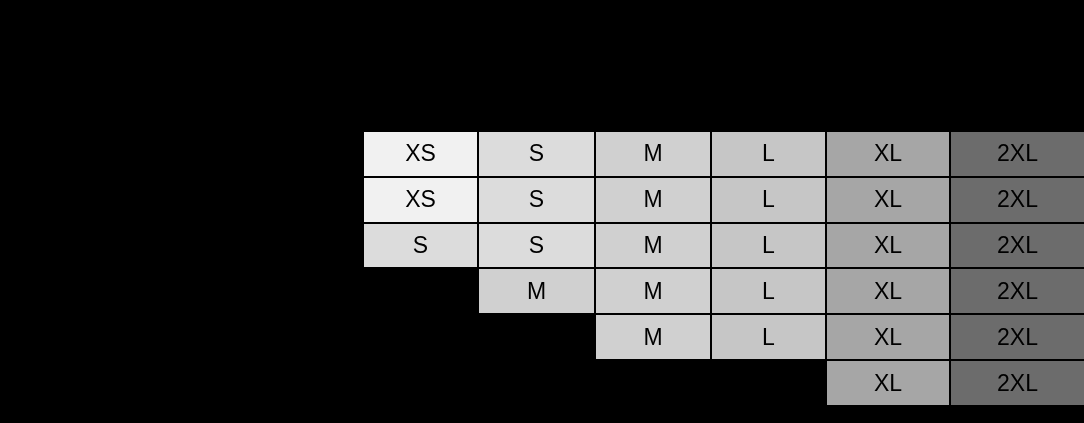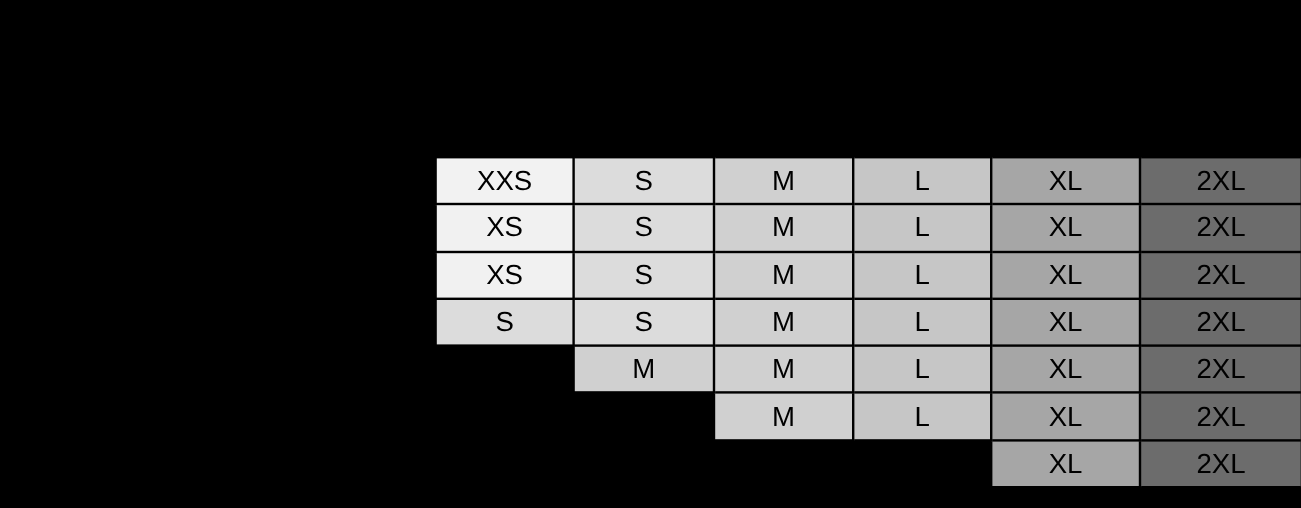--- a/index.html
+++ b/index.html
@@ -54,28 +54,20 @@
     <colgroup>
         <col style="width: 115px;">
         <col style="width: 117px;">
         <col style="width: 116px;">
         <col style="width: 115px;">
         <col style="width: 124px;">
         <col style="width: 135px;">
       </colgroup>
     <tbody>
         <tr>
-          <td class="filled" style="background: rgb(242, 242, 242); color: rgb(0, 0, 0); border-color: rgb(0, 0, 0);">XXS</td>
-          <td class="filled" style="background: rgb(220, 220, 220); color: rgb(0, 0, 0); border-color: rgb(0, 0, 0);">S</td>
-          <td class="filled" style="background: rgb(208, 208, 208); color: rgb(0, 0, 0); border-color: rgb(0, 0, 0);">M</td>
-          <td class="filled" style="background: rgb(198, 198, 198); color: rgb(0, 0, 0); border-color: rgb(0, 0, 0);">L</td>
-          <td class="filled" style="background: rgb(166, 166, 166); color: rgb(0, 0, 0); border-color: rgb(0, 0, 0);">XL</td>
-          <td class="filled" style="background: rgb(108, 108, 108); color: rgb(0, 0, 0); border-color: rgb(0, 0, 0);">2XL</td>
-        </tr>
-        <tr>
           <td class="filled" style="background: rgb(241, 241, 241); color: rgb(0, 0, 0); border-color: rgb(0, 0, 0);">XS</td>
           <td class="filled" style="background: rgb(220, 220, 220); color: rgb(0, 0, 0); border-color: rgb(0, 0, 0);">S</td>
           <td class="filled" style="background: rgb(208, 208, 208); color: rgb(0, 0, 0); border-color: rgb(0, 0, 0);">M</td>
           <td class="filled" style="background: rgb(198, 198, 198); color: rgb(0, 0, 0); border-color: rgb(0, 0, 0);">L</td>
           <td class="filled" style="background: rgb(166, 166, 166); color: rgb(0, 0, 0); border-color: rgb(0, 0, 0);">XL</td>
           <td class="filled" style="background: rgb(108, 108, 108); color: rgb(0, 0, 0); border-color: rgb(0, 0, 0);">2XL</td>
         </tr>
         <tr>
           <td class="filled" style="background: rgb(241, 241, 241); color: rgb(0, 0, 0); border-color: rgb(0, 0, 0);">XS</td>
           <td class="filled" style="background: rgb(220, 220, 220); color: rgb(0, 0, 0); border-color: rgb(0, 0, 0);">S</td>

